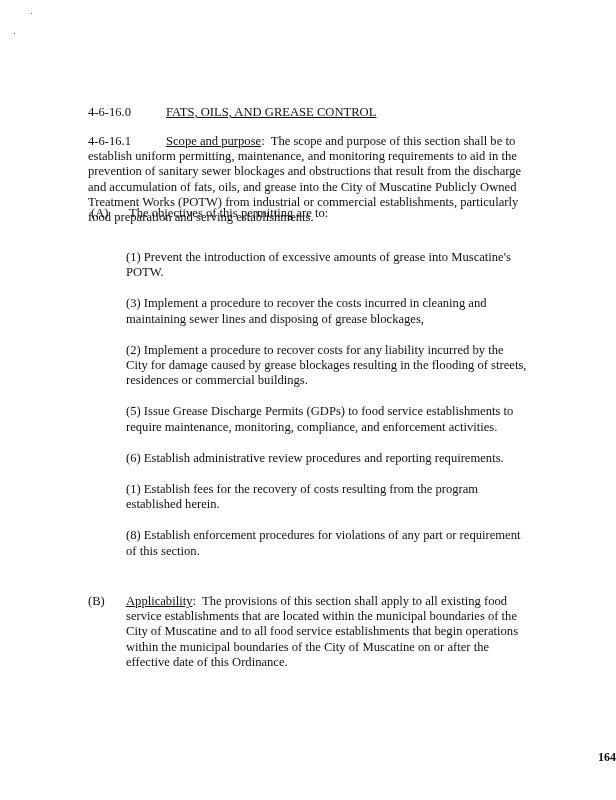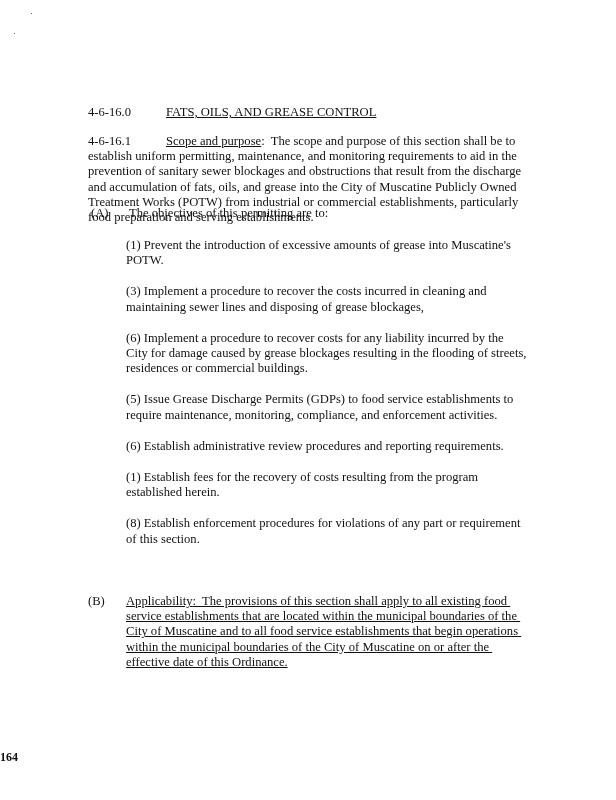--- a/index.html
+++ b/index.html
@@ -68,46 +68,45 @@
       padding-left: 3px;
     }
 
     .obj-list {
       position: absolute;
       left: 38px;
       top: 238px;
       width: 402px;
     }
     .obj {
-      margin: 0 0 16px 0;
+      margin: 12px 0 16px 0;
     }
 
     .applicability {
       position: absolute;
       left: 0;
       top: 594px;
       width: 440px;
     }
     .applicability .letter {
       position: absolute;
       left: 0;
       top: 0;
     }
     .applicability .body {
       margin-left: 38px;
       width: 402px;
-      text-decoration: underline;
     }
 
     .page-number {
       position: absolute;
       left: 0;
       top: 750px;
       width: 616px;
-      text-align: left;
+      text-align: right;
       font-weight: bold;
       font-size: 12px;
     }
   </style>
 </head>
 <body>
 
 <div class="speck s1"></div>
 <div class="speck s2"></div>
 
@@ -121,21 +120,21 @@
     <span class="num">4-6-16.1</span><span class="u">Scope and purpose</span><span>:</span><span style="white-space: pre-wrap;">  The scope and purpose of this section shall be to establish uniform permitting, maintenance, and monitoring requirements to aid in the prevention of sanitary sewer blockages and obstructions that result from the discharge and accumulation of fats, oils, and grease into the City of Muscatine Publicly Owned Treatment Works (POTW) from industrial or commercial establishments, particularly food preparation and serving establishments.</span>
   </div>
 
   <div class="objectives-label">
     <span class="letter">(A)</span><span>The objectives of this permitting are to:</span>
   </div>
 
   <div class="obj-list">
     <p class="obj">(1) Prevent the introduction of excessive amounts of grease into Muscatine's POTW.</p>
     <p class="obj">(3) Implement a procedure to recover the costs incurred in cleaning and maintaining sewer lines and disposing of grease blockages,</p>
-    <p class="obj">(6) Implement a procedure to recover costs for any liability incurred by the City for damage caused by grease blockages resulting in the flooding of streets, residences or commercial buildings.</p>
+    <p class="obj">(2) Implement a procedure to recover costs for any liability incurred by the City for damage caused by grease blockages resulting in the flooding of streets, residences or commercial buildings.</p>
     <p class="obj">(5) Issue Grease Discharge Permits (GDPs) to food service establishments to require maintenance, monitoring, compliance, and enforcement activities.</p>
     <p class="obj">(6) Establish administrative review procedures and reporting requirements.</p>
     <p class="obj">(1) Establish fees for the recovery of costs resulting from the program established herein.</p>
     <p class="obj">(8) Establish enforcement procedures for violations of any part or requirement of this section.</p>
   </div>
 
   <div class="applicability">
     <span class="letter">(B)</span>
     <div class="body">
       <span class="u">Applicability</span><span>:</span><span style="white-space: pre-wrap;">  The provisions of this section shall apply to all existing food service establishments that are located within the municipal boundaries of the City of Muscatine and to all food service establishments that begin operations within the municipal boundaries of the City of Muscatine on or after the effective date of this Ordinance.</span>

